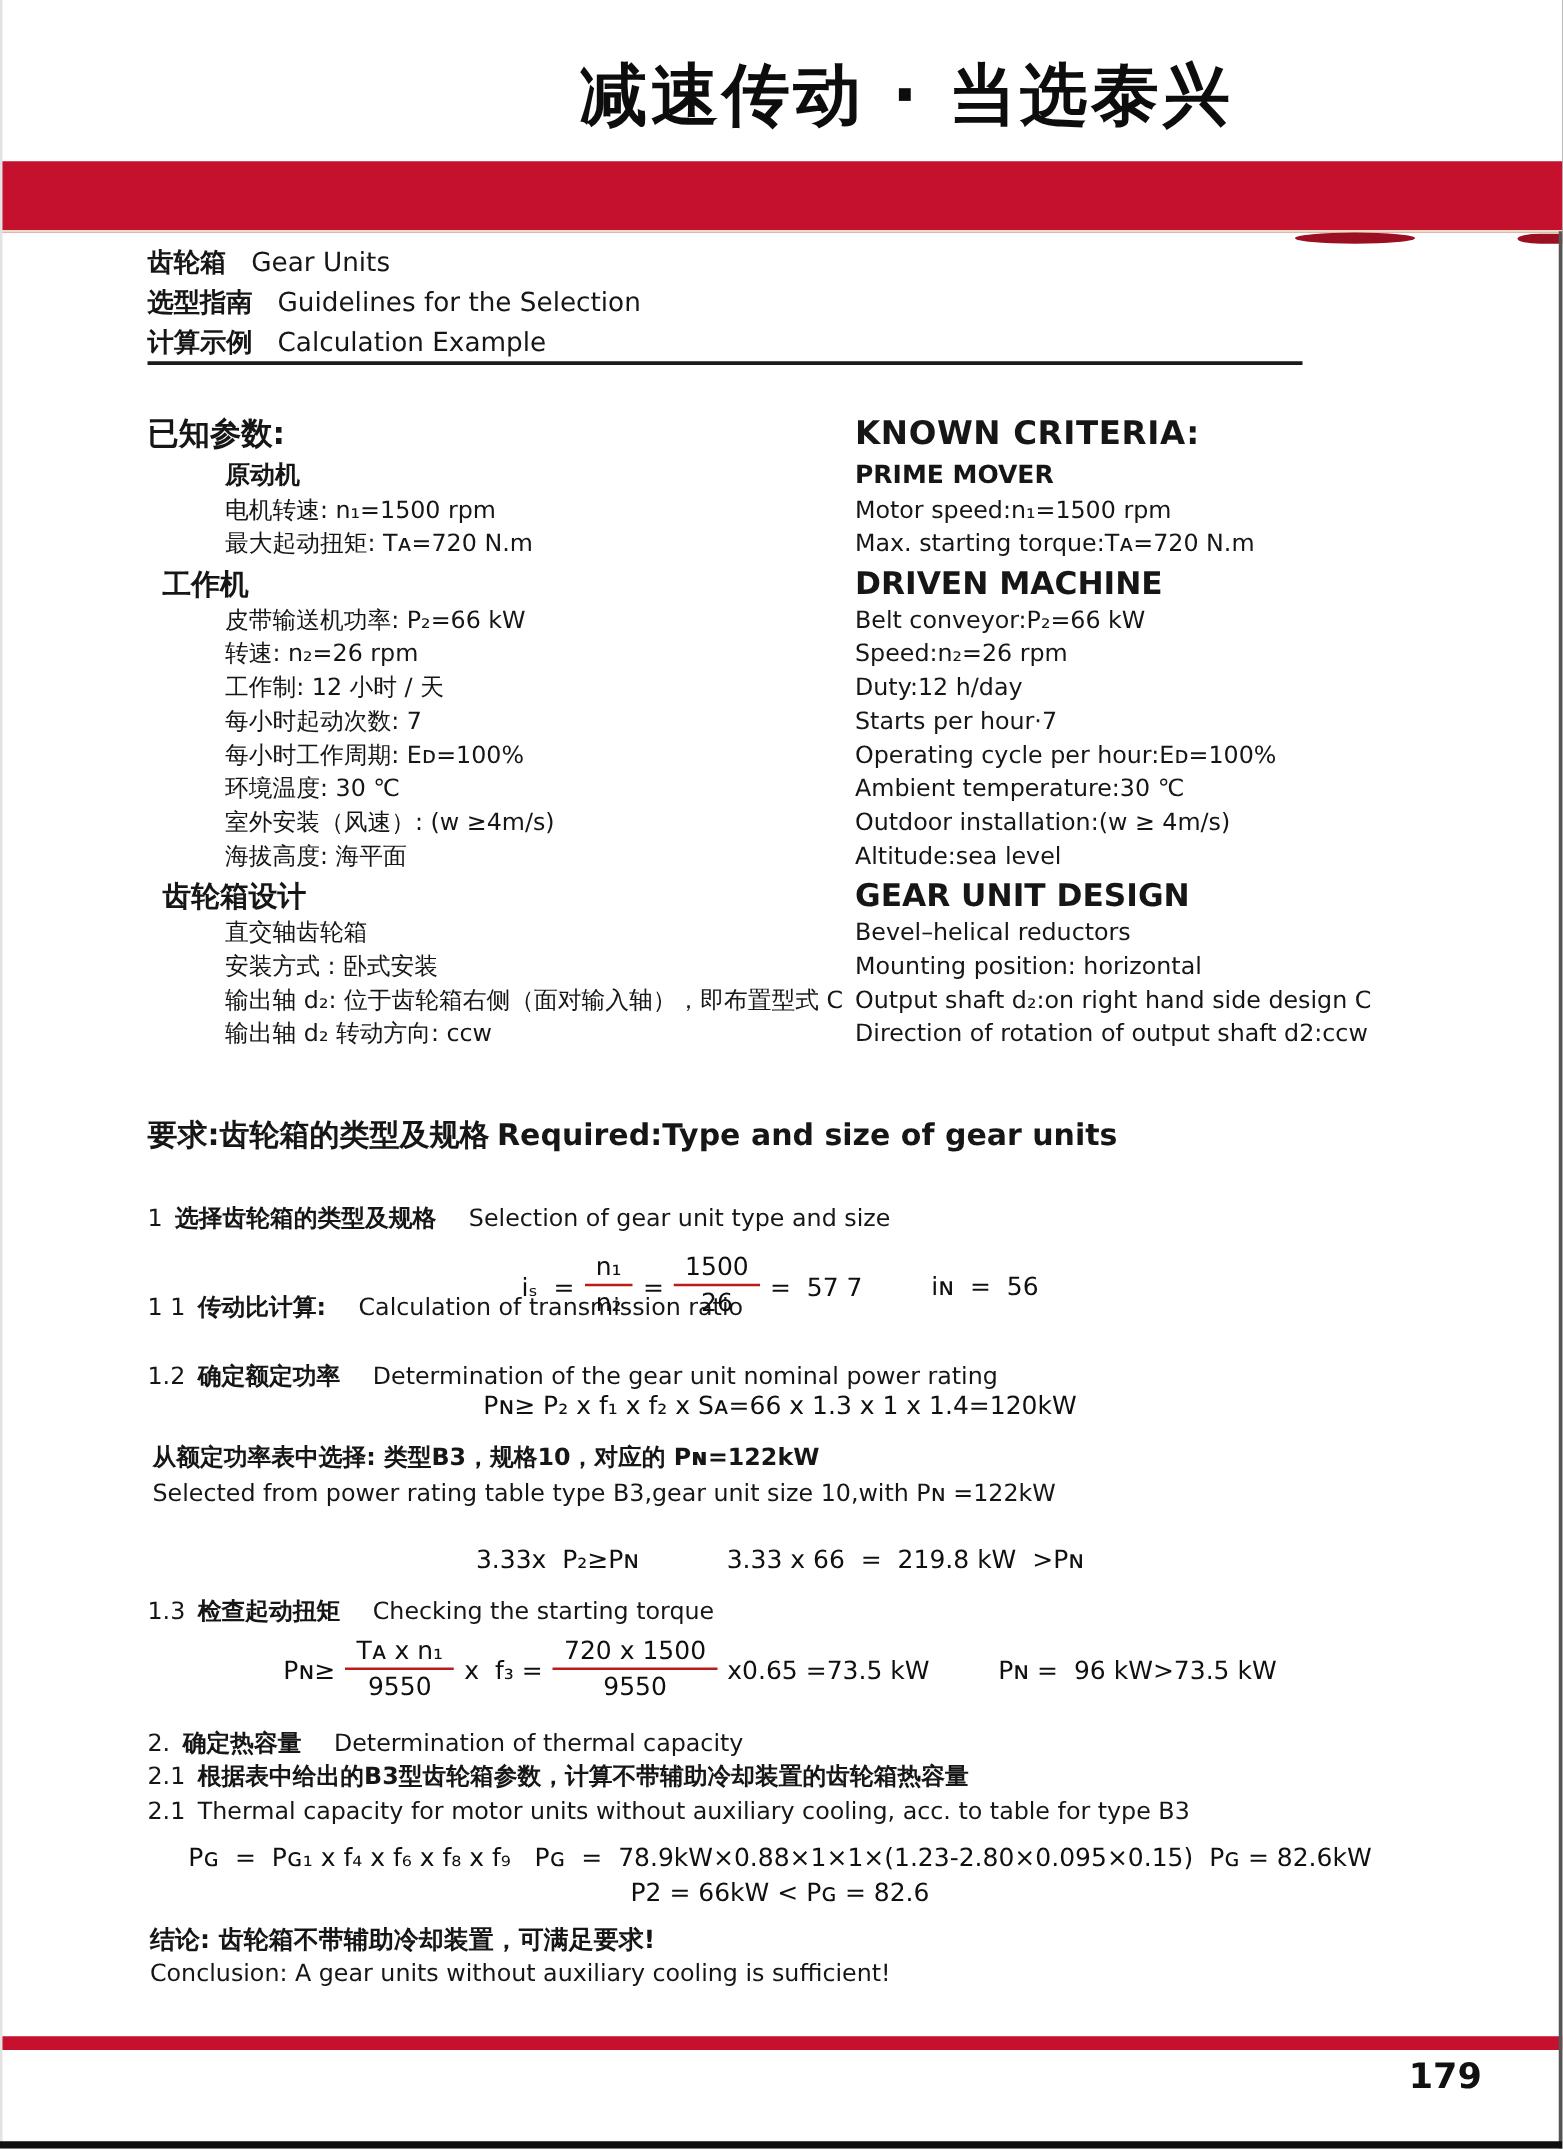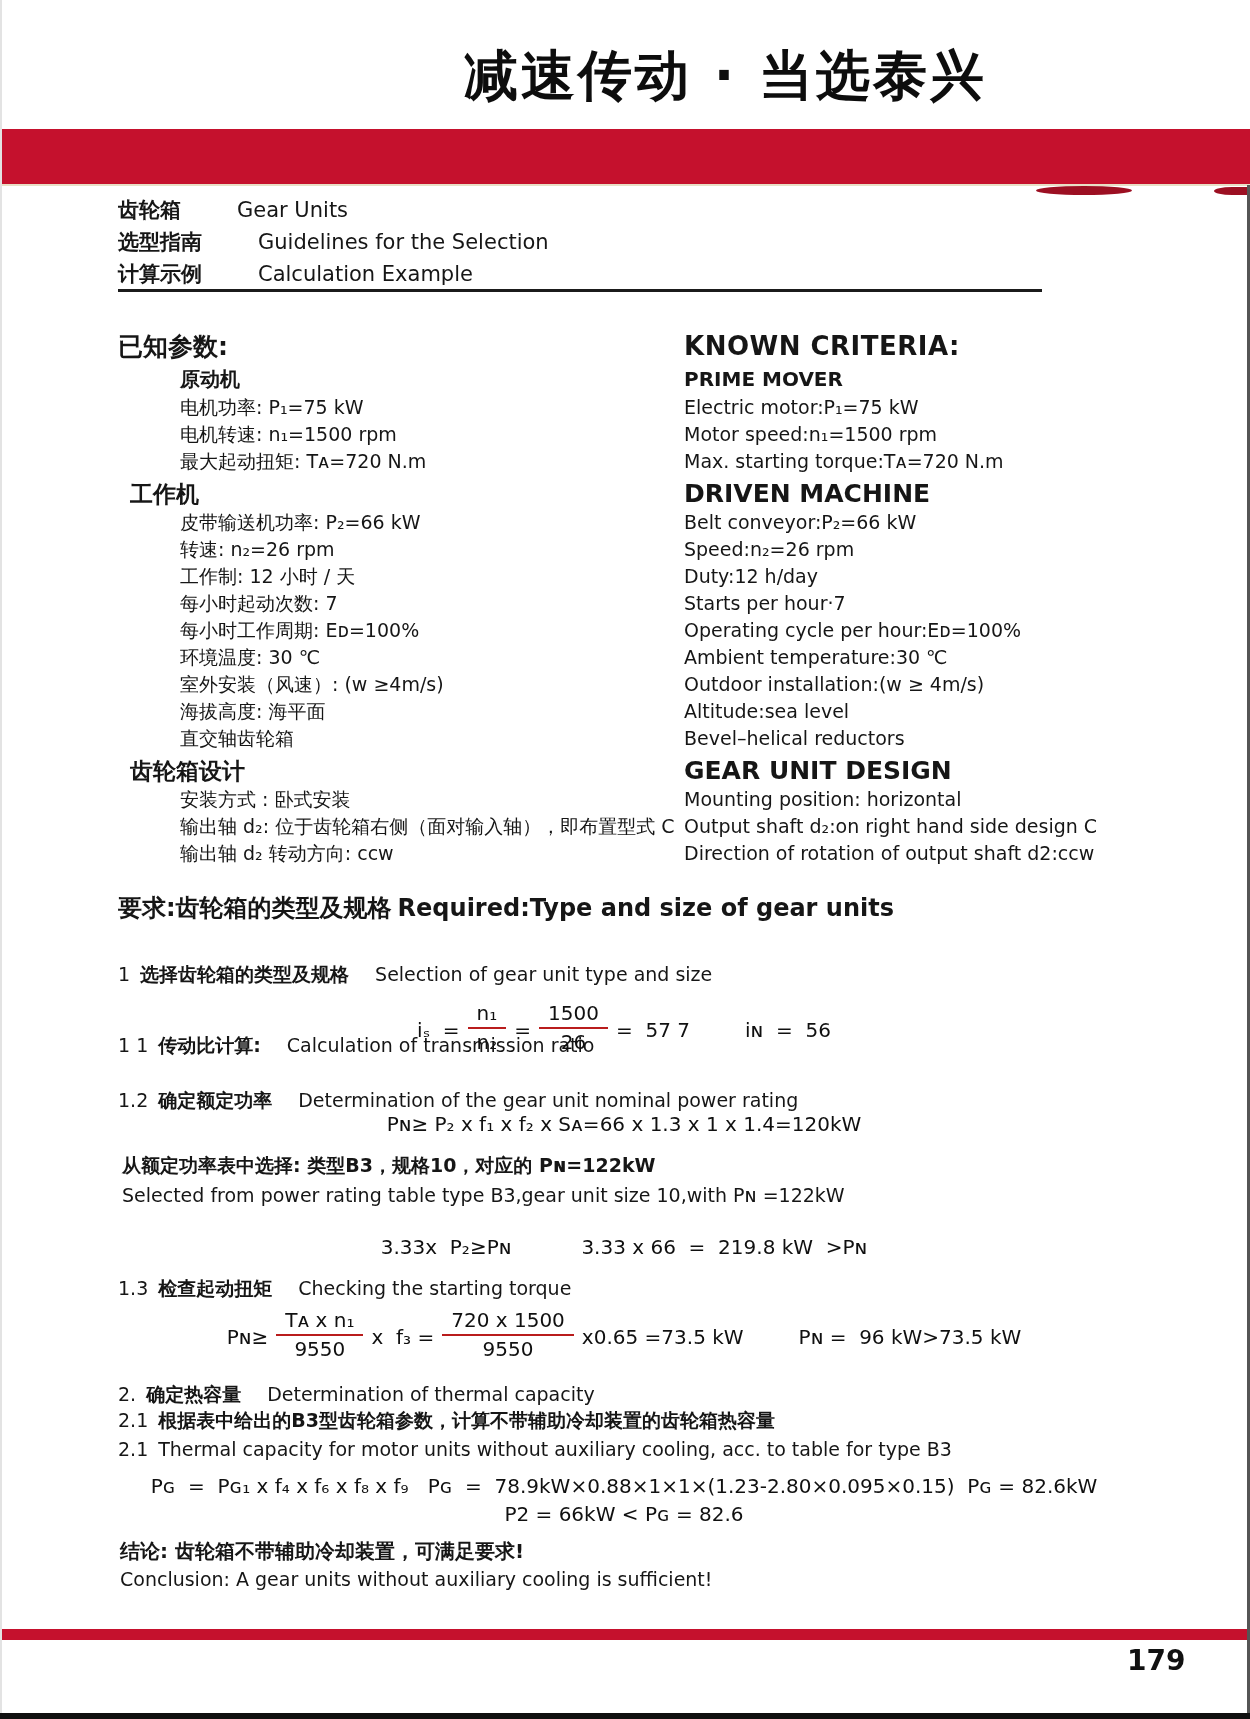--- a/index.html
+++ b/index.html
@@ -25,21 +25,21 @@
   }
   .swoosh-1 { position:absolute; top:186px; right:118px; width:96px; height:9px;
               background:#9c0f22; border-radius:50%; }
   .swoosh-2 { position:absolute; top:187px; right:0; width:36px; height:8px;
               background:#9c0f22; border-radius:50% 0 0 50%; }
 
   
   .title-block { position:absolute; left:118px; top:196px; }
   .t-row { height:32px; font-size:21px; white-space:nowrap; }
   .t-zh { font-weight:600; margin-right:20px; }
-  .t-en { font-weight:500;margin-left:36px; }
+  .t-en { font-weight:500; }
   .title-rule { position:absolute; left:118px; top:289px; width:924px; height:3px; background:#1b1b1b; }
 
   
   .criteria { position:absolute; left:118px; top:330px; width:1012px; }
   .c-row { display:grid; grid-template-columns:566px 1fr; align-items:baseline; white-space:nowrap; }
   .r-h1   { height:36px; }
   .r-h2   { height:29px; }
   .r-item { height:27px; }
   .r-sec  { height:31px; padding-top:3px; }
   .r-h1 .c-left   { font-size:25px; font-weight:700; }
@@ -107,24 +107,20 @@
   <div class="criteria">
     <div class="c-row r-h1">
         <div class="c-left">已知参数:</div>
         <div class="c-right">KNOWN CRITERIA:</div>
       </div>
     <div class="c-row r-h2">
         <div class="c-left">原动机</div>
         <div class="c-right">PRIME MOVER</div>
       </div>
     <div class="c-row r-item">
-        <div class="c-left">电机功率: P₁=75 kW</div>
-        <div class="c-right">Electric motor:P₁=75 kW</div>
-      </div>
-    <div class="c-row r-item">
         <div class="c-left">电机转速:  n₁=1500 rpm</div>
         <div class="c-right">Motor speed:n₁=1500 rpm</div>
       </div>
     <div class="c-row r-item">
         <div class="c-left">最大起动扭矩:  Tᴀ=720 N.m</div>
         <div class="c-right">Max. starting torque:Tᴀ=720 N.m</div>
       </div>
     <div class="c-row r-sec">
         <div class="c-left">工作机</div>
         <div class="c-right">DRIVEN MACHINE</div>
@@ -154,27 +150,27 @@
         <div class="c-right">Ambient temperature:30 ℃</div>
       </div>
     <div class="c-row r-item">
         <div class="c-left">室外安装（风速）: (w  ≥4m/s)</div>
         <div class="c-right">Outdoor installation:(w ≥ 4m/s)</div>
       </div>
     <div class="c-row r-item">
         <div class="c-left">海拔高度: 海平面</div>
         <div class="c-right">Altitude:sea  level</div>
       </div>
-    <div class="c-row r-item">
-        <div class="c-left">直交轴齿轮箱</div>
-        <div class="c-right">Bevel–helical reductors</div>
-      </div>
     <div class="c-row r-sec">
         <div class="c-left">齿轮箱设计</div>
         <div class="c-right">GEAR UNIT DESIGN</div>
+      </div>
+    <div class="c-row r-item">
+        <div class="c-left">直交轴齿轮箱</div>
+        <div class="c-right">Bevel–helical reductors</div>
       </div>
     <div class="c-row r-item">
         <div class="c-left">安装方式 :  卧式安装</div>
         <div class="c-right">Mounting position: horizontal</div>
       </div>
     <div class="c-row r-item">
         <div class="c-left">输出轴 d₂: 位于齿轮箱右侧（面对输入轴），即布置型式 C</div>
         <div class="c-right">Output shaft d₂:on right hand side design C</div>
       </div>
     <div class="c-row r-item">

